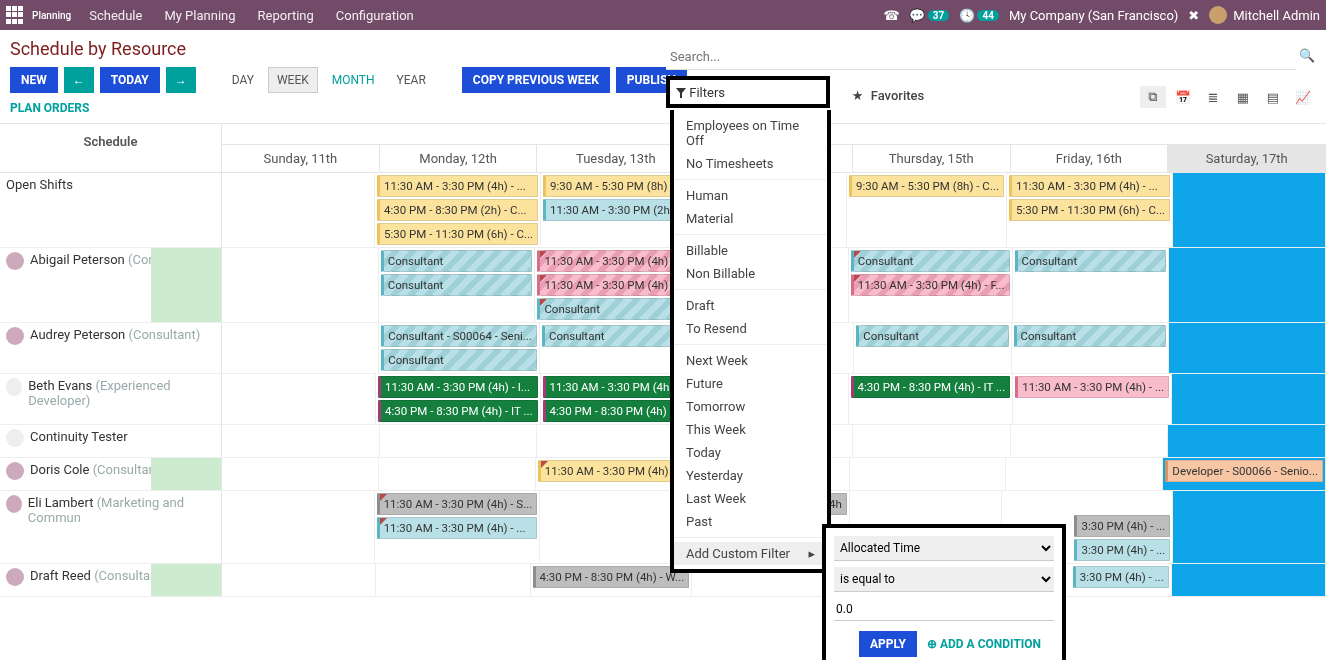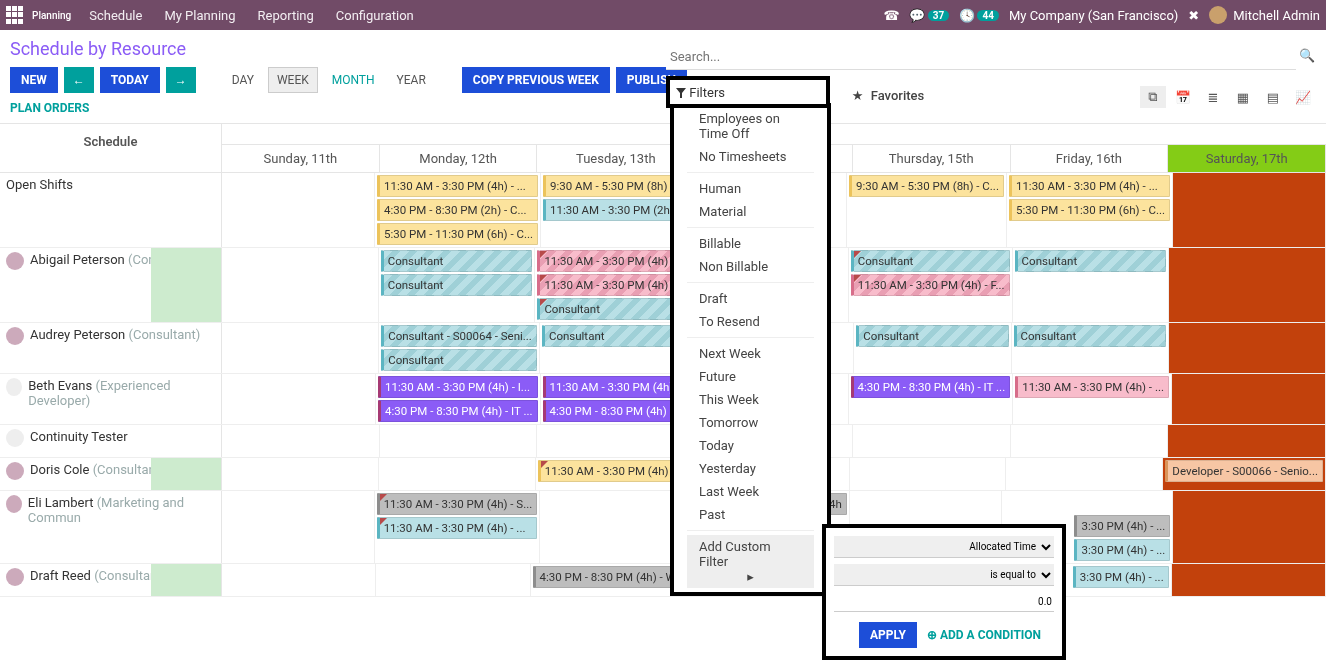--- a/index.html
+++ b/index.html
@@ -11,21 +11,21 @@
 .app-icon span { width: 5px; height: 5px; background: #fff; }
 .topnav .brand { font-weight: 500; font-size: 10px; margin-right: 18px; }
 .topnav .navlink { font-size: 13px; margin-right: 22px; color: #f3eef2; cursor: pointer; }
 .topnav .spacer { flex: 1; }
 .topnav .icon-btn { margin-left: 10px; color: #fff; position: relative; display: inline-flex; align-items: center; cursor: pointer; }
 .badge { background: #00A09D; color: #fff; border-radius: 8px; padding: 0 5px; font-size: 10px; font-weight: 700; margin-left: 2px; }
 .avatar-sm { width: 18px; height: 18px; border-radius: 50%; background: #C9A06C; display:inline-block; margin-right:6px; vertical-align:middle;}
 
 
 .header { padding: 8px 10px 0; }
-.title { font-size: 18px; color: #8b5cf6; }
+.title { font-size: 18px; color: #7f1d1d; }
 .searchbar { position: absolute; right: 10px; top: 44px; width: 650px; }
 .searchbar input { border: none; border-bottom: 1px solid #ddd; width: 630px; padding: 5px 4px; font-size: 13px; outline: none; color: #888; }
 .searchbar .mag { position: absolute; right: 0; top: 4px; color: #555; }
 
 .toolbar { display: flex; align-items: center; gap: 6px; padding: 8px 10px 4px; flex-wrap: wrap; }
 .btn { border: 1px solid transparent; padding: 5px 10px; font-weight: 700; font-size: 12px; cursor: pointer; }
 .btn-primary { background: #1d4ed8; color: #fff; }
 .btn-icon { background: #00A09D; color: #fff; padding: 5px 8px; }
 .toolbar .range-btn { padding:5px 8px; font-size:12px; color:#555; cursor:pointer;}
 .toolbar .range-btn.active { border:1px solid #ccc; background:#eee; }
@@ -40,54 +40,54 @@
 .view-switch span.active { background:#eee; }
 
 
 .grid { width:100%; border-top:1px solid #e5e5e5; margin-top:4px; }
 .grid-head { display:flex; border-bottom:1px solid #e5e5e5; }
 .grid-head .col-res { width:222px; border-right:1px solid #e5e5e5; text-align:center; font-weight:600; padding:10px 4px; font-size:13px; color:#555;}
 .grid-head .days { flex:1; }
 .grid-head .yearcell { text-align:center; border-bottom:1px solid #e5e5e5; padding:3px; font-size:12px; color:#666;}
 .grid-head .dayrow { display:flex; }
 .grid-head .daycell { flex:1; text-align:center; padding:6px 2px; font-size:13px; color:#555; border-right:1px solid #e5e5e5;}
-.grid-head .daycell.current { background:#84cc16; }
+.grid-head .daycell.current { background:#e5e5e5; }
 
 .grid-body { }
 .rrow { display:flex; border-bottom:1px solid #eee; }
 .rrow .rescell { width:222px; border-right:1px solid #e5e5e5; padding:4px 6px; display:flex; align-items:flex-start; gap:6px; position:relative; min-height:32px;}
 .rrow .rescell .av { width:18px; height:18px; border-radius:50%; background:#cab; display:inline-block;}
 .rrow .rescell .rname { font-size:13px; color:#333; }
 .rrow .rescell .rrole { color:#9aa; }
 .rrow .rescell.greenish::after { content:""; position:absolute; right:0; top:0; bottom:0; width:70px; background:#CDEBCE; }
 .rrow .days { flex:1; display:flex; }
 .dcell { flex:1; border-right:1px solid #eee; padding:2px; display:flex; flex-direction:column; gap:2px; min-height:30px; position:relative;}
-.dcell.current { background:#c2410c; }
+.dcell.current { background:#0ea5e9; }
 
 .pill { font-size:11.5px; padding:3px 4px; border:1px solid rgba(0,0,0,0.1); border-radius:1px; white-space:nowrap; overflow:hidden; text-overflow:ellipsis; position:relative;}
 .pill.px-yellow { background:#FCE39D; border-left:3px solid #ECC35B; }
 .pill.px-blue { background:#B9E0E6; border-left:3px solid #5BB5C2; }
 .pill.px-blue-stripe { background: repeating-linear-gradient(135deg,#B9E0E6,#B9E0E6 6px,#9fd0d7 6px,#9fd0d7 12px); border-left:3px solid #5BB5C2;}
 .pill.px-pink-stripe { background: repeating-linear-gradient(135deg,#F8BCCB,#F8BCCB 6px,#e99fb3 6px,#e99fb3 12px); border-left:3px solid #D76D8A;}
 .pill.px-pink { background:#F8BCCB; border-left:3px solid #D76D8A;}
-.pill.px-magenta { background:#8b5cf6; color:#fff; border-left:3px solid #a63a74;}
+.pill.px-magenta { background:#15803d; color:#fff; border-left:3px solid #a63a74;}
 .pill.px-gray { background:#BDBDBD; color:#333; border-left:3px solid #8d8d8d;}
 .pill.px-orange { background:#F7C6A4; border-left:3px solid #D9955B;}
 .pill .corner { position:absolute; top:0; left:0; border-top:7px solid #b74a4a; border-right:7px solid transparent;}
 
 
 .filters-box { position:absolute; left:666px; top:76px; width:164px; border:4px solid #000; padding:4px 6px; background:#fff; font-size:13px; z-index:30; }
 .filters-box svg, .filters-label { display:inline-block; vertical-align:middle;}
-.filter-menu { position:absolute; left:670px; top:103px; width:161px; border:4px solid #000; border-top:none; background:#fff; z-index:29; padding:4px 13px;}
+.filter-menu { position:absolute; left:670px; top:110px; width:161px; border:4px solid #000; border-top:none; background:#fff; z-index:29; padding:4px 0;}
 .filter-menu .mi { padding:4px 12px; font-size:13px; color:#444; cursor:pointer;}
 .filter-menu .mi.hover { background:#eee; }
 .filter-menu .sep { height:1px; background:#eee; margin:4px 0;}
-.filter-menu .mi.cust { display:flex; justify-content:space-between; align-items:center;flex-direction:column;}
+.filter-menu .mi.cust { display:flex; justify-content:space-between; align-items:center;}
 .filter-submenu { position:absolute; left:822px; top:524px; width:244px; border:4px solid #000; background:#fff; z-index:31; padding:8px;}
-.filter-submenu select, .filter-submenu input { width:100%; border:none; border-bottom:1px solid #ccc; padding:4px 2px; font-size:10px; margin-bottom:6px; outline:none;text-align:right;}
+.filter-submenu select, .filter-submenu input { width:100%; border:none; border-bottom:1px solid #ccc; padding:4px 2px; font-size:12px; margin-bottom:6px; outline:none;}
 .filter-submenu .actions { display:flex; gap:10px; align-items:center; margin-top:4px;padding-left:25px;}
 .addcond { color:#00A09D; font-weight:700; font-size:12px; cursor:pointer; display:inline-flex; align-items:center; gap:3px;}
 </style>
 </head>
 <body>
 
 <div class="topnav">
   <span class="app-icon">
       <span></span>
       <span></span>
@@ -379,22 +379,22 @@
   <div class="mi">Material</div>
   <div class="sep"></div>
   <div class="mi">Billable</div>
   <div class="mi">Non Billable</div>
   <div class="sep"></div>
   <div class="mi">Draft</div>
   <div class="mi">To Resend</div>
   <div class="sep"></div>
   <div class="mi">Next Week</div>
   <div class="mi">Future</div>
+  <div class="mi">Tomorrow</div>
   <div class="mi">This Week</div>
-  <div class="mi">Tomorrow</div>
   <div class="mi">Today</div>
   <div class="mi">Yesterday</div>
   <div class="mi">Last Week</div>
   <div class="mi">Past</div>
   <div class="sep"></div>
   <div class="mi cust hover">
       <span>Add Custom Filter</span>
       <span>▸</span>
     </div>
 </div>

